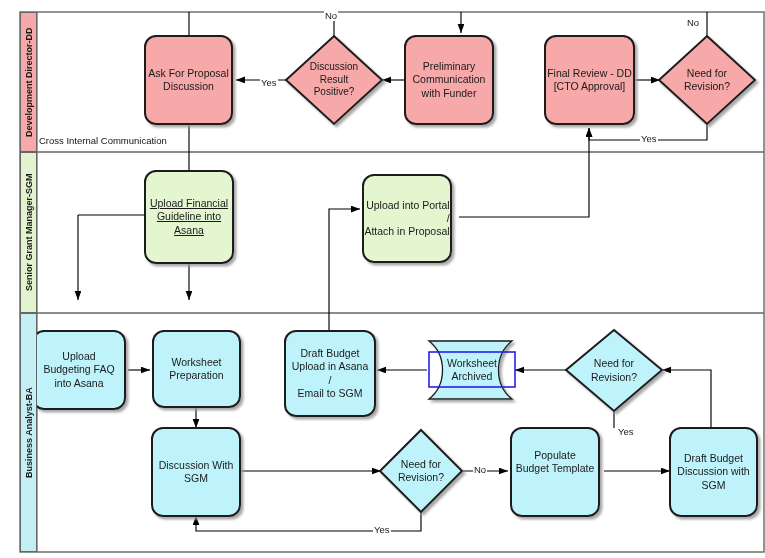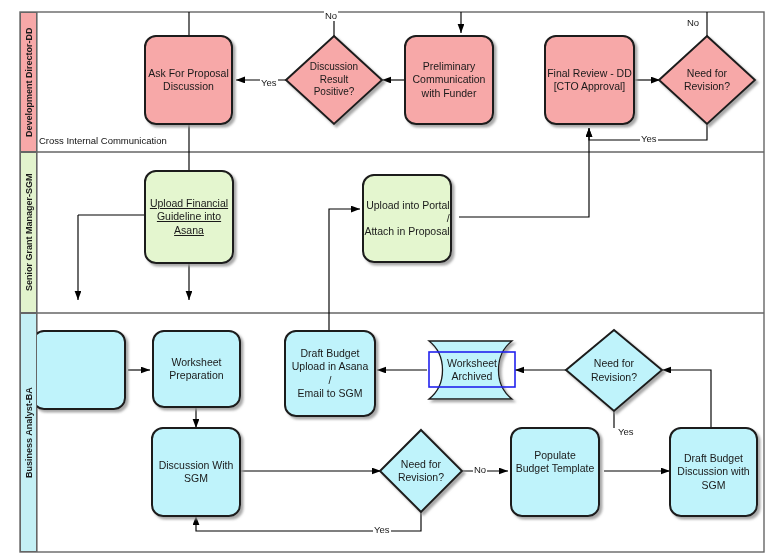--- a/index.html
+++ b/index.html
@@ -232,20 +232,23 @@
   <div class="node-text" style="left:671px; top:36px; width:72px; height:88px;">Need for
 Revision?</div>
 
   <div class="node-text" style="left:141px; top:171px; width:96px; height:92px;text-decoration:underline;">Upload Financial
 Guideline into
 Asana</div>
   <div class="node-text" style="left:358px; top:175px; width:98px; height:87px;text-align:right;">Upload into Portal
 /
 Attach in Proposal</div>
 
+  <div class="node-text" style="left:31px; top:331px; width:96px; height:78px;">Upload
+Budgeting FAQ
+into Asana</div>
   <div class="node-text" style="left:149px; top:331px; width:95px; height:76px;">Worksheet
 Preparation</div>
   <div class="node-text" style="left:281px; top:331px; width:98px; height:85px;">Draft Budget
 Upload in Asana
 /
 Email to SGM</div>
   <div class="node-text" style="left:432px; top:341px; width:80px; height:58px;">Worksheet
 Archived</div>
   <div class="node-text" style="left:578px; top:330px; width:72px; height:81px;">Need for
 Revision?</div>

